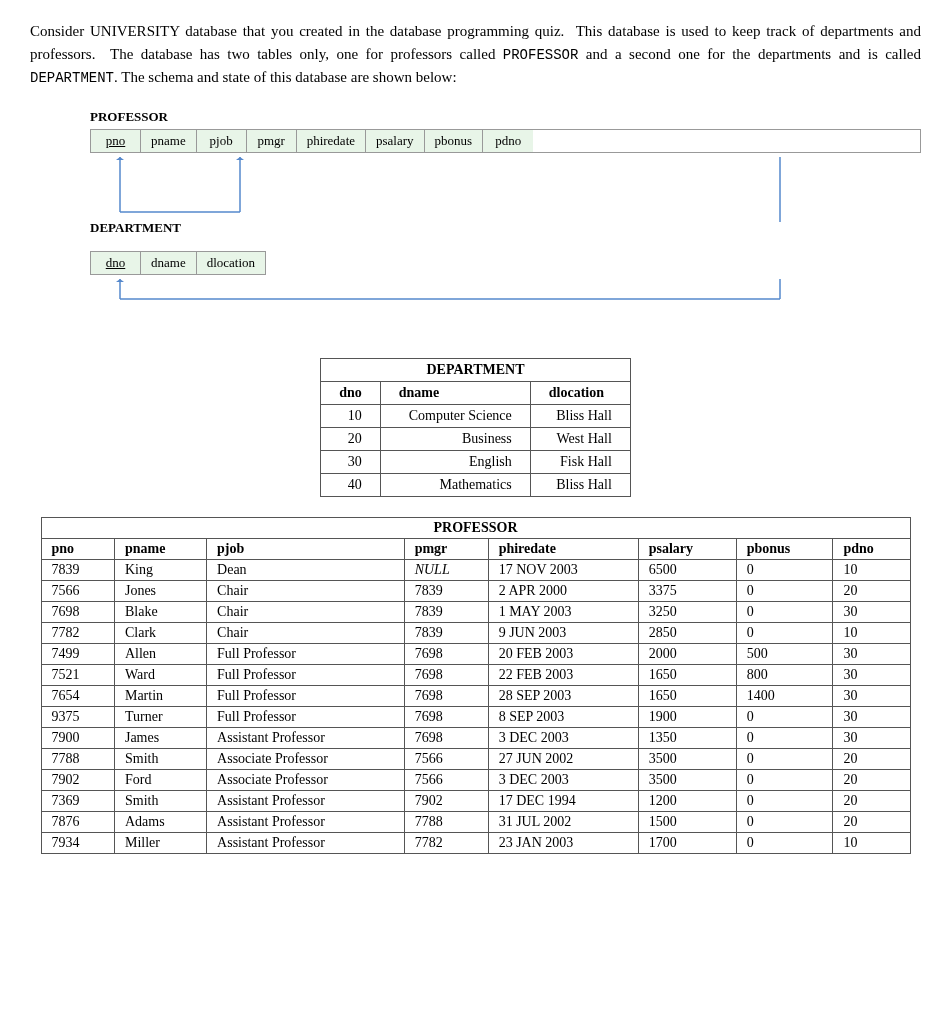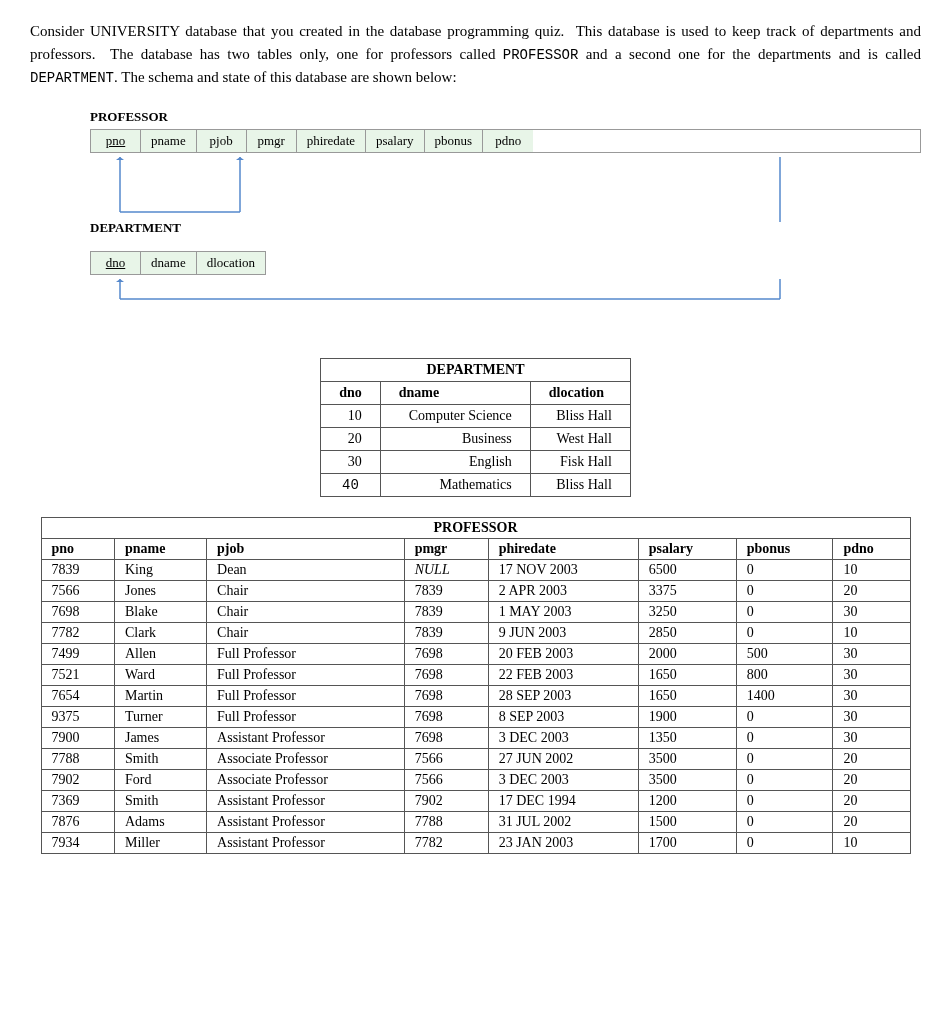--- a/index.html
+++ b/index.html
@@ -187,21 +187,21 @@
           <td class="col-dno" style="text-align: right;">20</td>
           <td class="col-dname">Business</td>
           <td class="col-dloc">West Hall</td>
         </tr>
         <tr>
           <td class="col-dno" style="text-align: right;">30</td>
           <td class="col-dname">English</td>
           <td class="col-dloc">Fisk Hall</td>
         </tr>
         <tr>
-          <td class="col-dno" style="text-align: center; font-family: Liberation Mono, monospace;">40</td>
+          <td class="col-dno" style="text-align: right;">40</td>
           <td class="col-dname">Mathematics</td>
           <td class="col-dloc">Bliss Hall</td>
         </tr>
       </tbody>
   </table>
 
   <table class="prof-table">
     <thead>
       <tr class="title-row">
         <th colspan="8">PROFESSOR</th>
@@ -226,21 +226,21 @@
           <td>17 NOV 2003</td>
           <td>6500</td>
           <td>0</td>
           <td>10</td>
         </tr>
         <tr>
           <td>7566</td>
           <td>Jones</td>
           <td>Chair</td>
           <td>7839</td>
-          <td>2 APR 2003</td>
+          <td>2 APR 2000</td>
           <td>3375</td>
           <td>0</td>
           <td>20</td>
         </tr>
         <tr>
           <td>7698</td>
           <td>Blake</td>
           <td>Chair</td>
           <td>7839</td>
           <td>1 MAY 2003</td>

